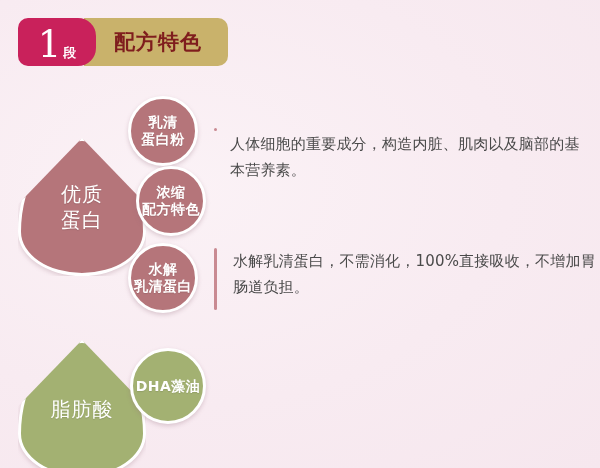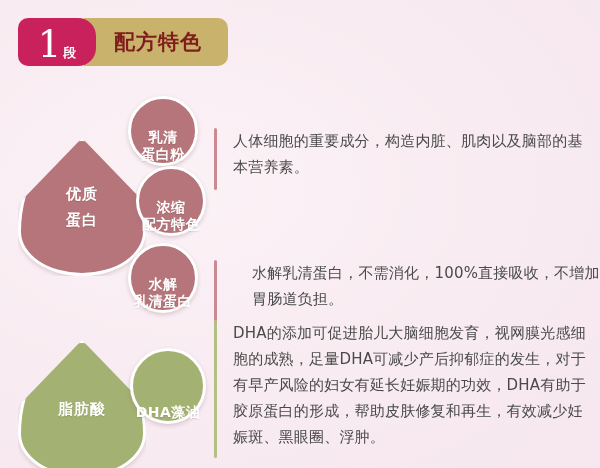--- a/index.html
+++ b/index.html
@@ -90,35 +90,35 @@
     border: 3px solid #ffffff;
     box-sizing: border-box;
   }
   .drop-big {
     width: 128px;
     height: 138px;
     border-radius: 50% 50% 50% 50% / 68% 68% 32% 32%;
     clip-path: polygon(50% 0%, 100% 48%, 100% 100%, 0% 100%, 0% 48%);
   }
   .drop-label {
-    font-size: 15px;
-    font-weight: bold;
+    font-size: 20px;
+    font-weight: normal;
     line-height: 26px;
     letter-spacing: 1px;
     text-shadow: 0 1px 1px rgba(0,0,0,0.12);
   }
 
   .drop-protein { left: 18px; top: 138px; background: #b5757a; }
   .drop-fat     { left: 18px; top: 340px; background: #a3b172; }
 
   .circle {
     position: absolute;
     border-radius: 50%;
     display: flex;
-    align-items: flex-end;
+    align-items: center;
     justify-content: center;
     text-align: center;
     color: #ffffff;
     border: 3px solid #ffffff;
     box-sizing: border-box;
     box-shadow: 0 2px 4px rgba(150,110,125,0.30);
   }
   .circle-label {
     font-size: 14px;
     font-weight: bold;
@@ -145,22 +145,22 @@
   .bar-rose { background: #c98a92; }
   .bar-green { background: #b4bf86; }
   .desc-text {
     margin-left: 16px;
     color: #4a4a4a;
     font-size: 15px;
     line-height: 26px;
     letter-spacing: 0.2px;
     max-width: 364px;
   }
-  .d1 { top: 128px; height: 62px; }
-  .d2 { top: 260px; height: 62px; gap: 19px; }
+  .d1 { top: 128px; height: 62px; flex-direction: column; }
+  .d2 { top: 248px; height: 62px; }
   .d3 { top: 320px; height: 138px; }
 </style>
 </head>
 <body>
 
 <div id="page">
 
   <div class="header">
     <div class="seg-badge">
       <span class="seg-num">1</span>
@@ -212,18 +212,14 @@
   <div class="desc d1">
     <div class="bar bar-rose"></div>
     <div class="desc-text">人体细胞的重要成分，构造内脏、肌肉以及脑部的基本营养素。</div>
   </div>
 
   <div class="desc d2">
     <div class="bar bar-rose"></div>
     <div class="desc-text">水解乳清蛋白，不需消化，100%直接吸收，不增加胃肠道负担。</div>
   </div>
 
-  <div class="desc d3">
-    <div class="bar bar-green"></div>
-    <div class="desc-text">DHA的添加可促进胎儿大脑细胞发育，视网膜光感细胞的成熟，足量DHA可减少产后抑郁症的发生，对于有早产风险的妇女有延长妊娠期的功效，DHA有助于胶原蛋白的形成，帮助皮肤修复和再生，有效减少妊娠斑、黑眼圈、浮肿。</div>
-  </div>
 
 </div>
 
 </body></html>

